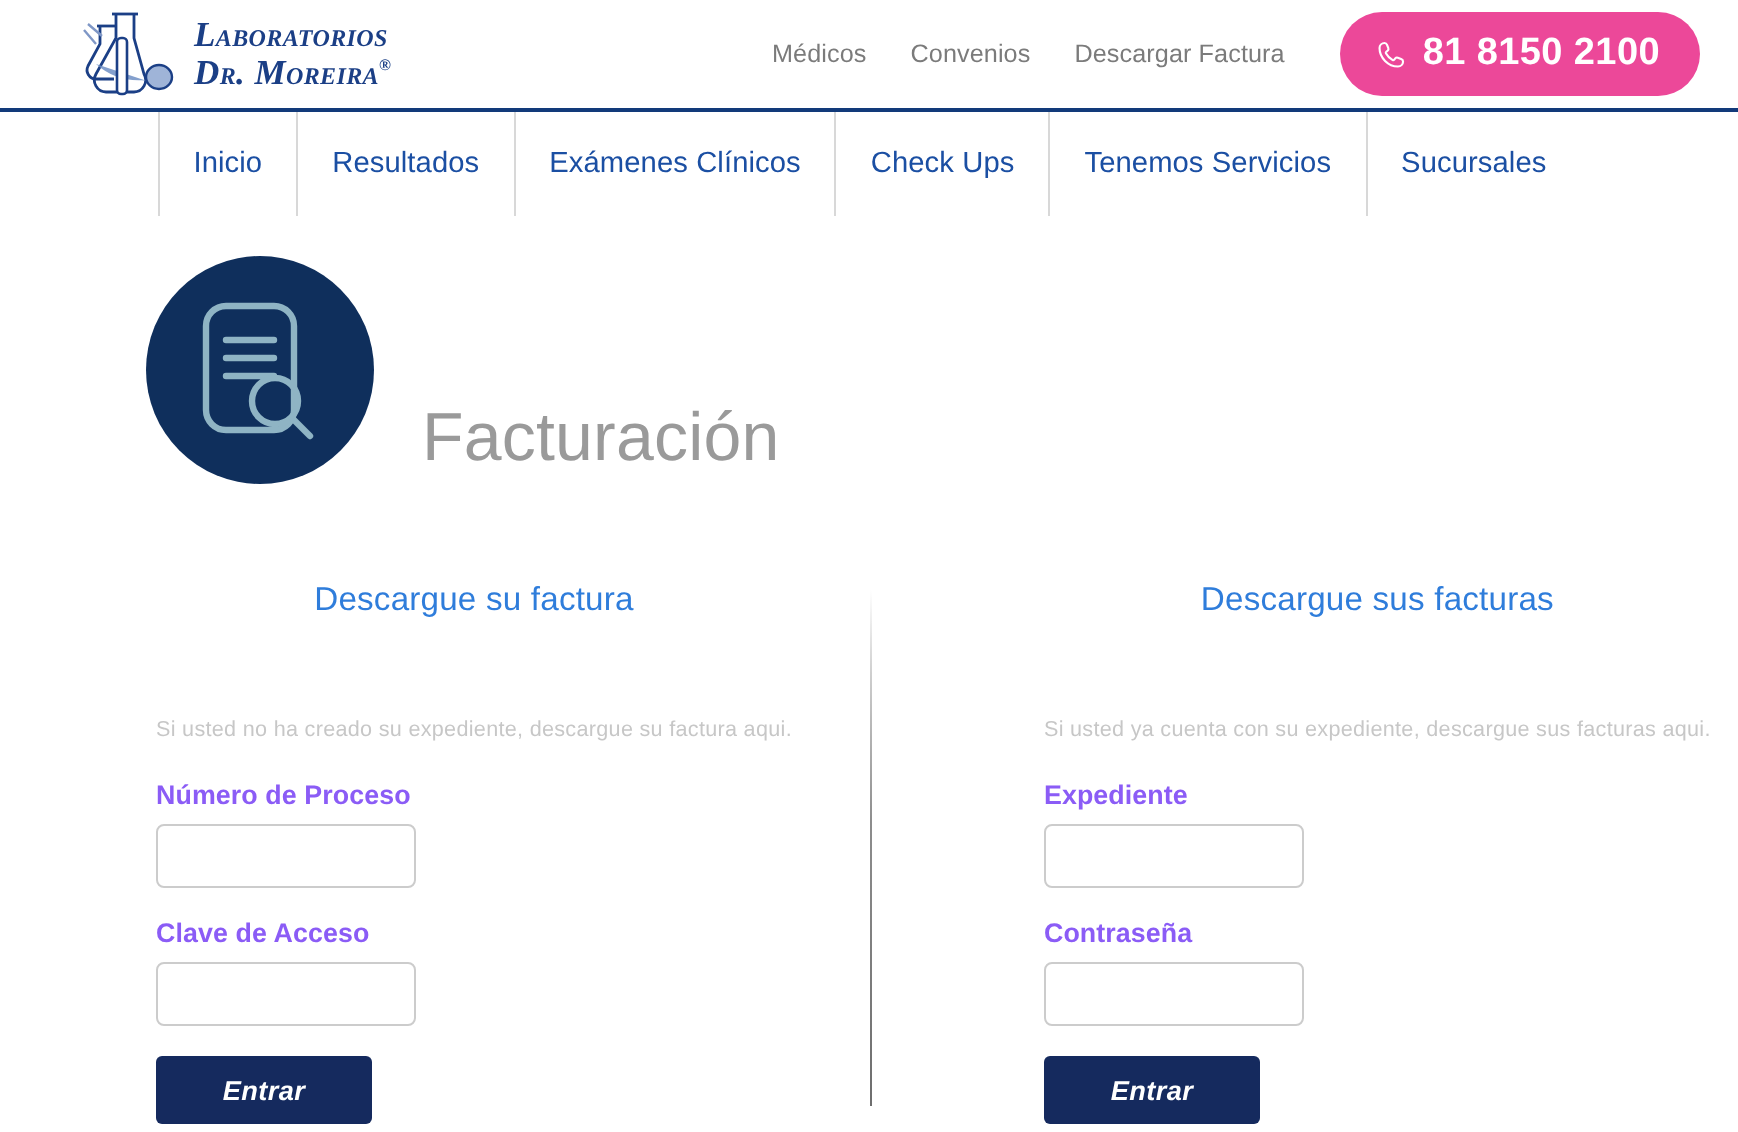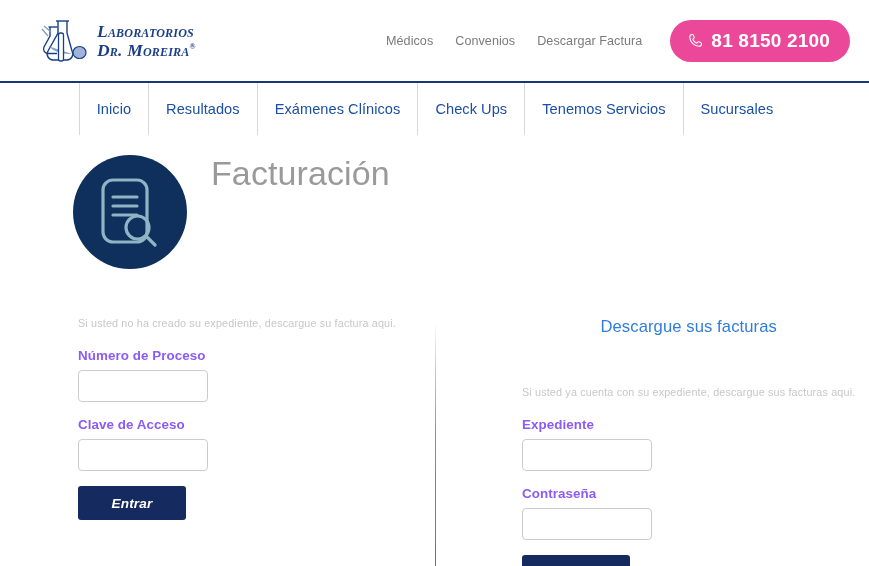--- a/index.html
+++ b/index.html
@@ -21,21 +21,21 @@
   .page {
     position: relative;
     width: 869px;
     height: 566px;
     background: #fff;
   }
 
   
   .top-header {
     position: relative;
-    height: 83px;
+    height: 56px;
     display: flex;
     align-items: center;
     padding: 0 19px 0 38px;
     border-bottom: 2px solid #123a7a;
   }
 
   
   .logo {
     display: flex;
     align-items: center;
@@ -123,21 +123,21 @@
     white-space: nowrap;
     border-right: 1px solid #d8d8d8;
     letter-spacing: 0.05px;
   }
   .main-nav-item:first-child { border-left: 1px solid #d8d8d8; }
   .main-nav-item:last-child { border-right: none; }
 
   
   .title-block {
     display: flex;
-    align-items: flex-start;
+    align-items: flex-end;
     gap: 24px;
     padding: 20px 0 0 73px;
   }
   .title-icon-circle {
     width: 114px;
     height: 114px;
     border-radius: 50%;
     background: #0f2f5c;
     display: flex;
     align-items: center;
@@ -303,20 +303,21 @@
     <div class="title-texts">
       <h1 class="page-title">Facturación</h1>
     </div>
   </div>
 
   <div class="forms-wrap">
 
     <div class="divider"></div>
 
     <div class="form-col left">
+      <h2 class="col-heading">Descargue su factura</h2>
       <p class="col-desc">Si usted no ha creado su expediente, descargue su factura aqui.</p>
 
       <label class="field-label">Número de Proceso</label>
       <input class="field-input" type="text" placeholder="" style="">
 
       <label class="field-label">Clave de Acceso</label>
       <input class="field-input" type="password" placeholder="" style="">
 
       <button class="submit-button">Entrar</button>
     </div>

